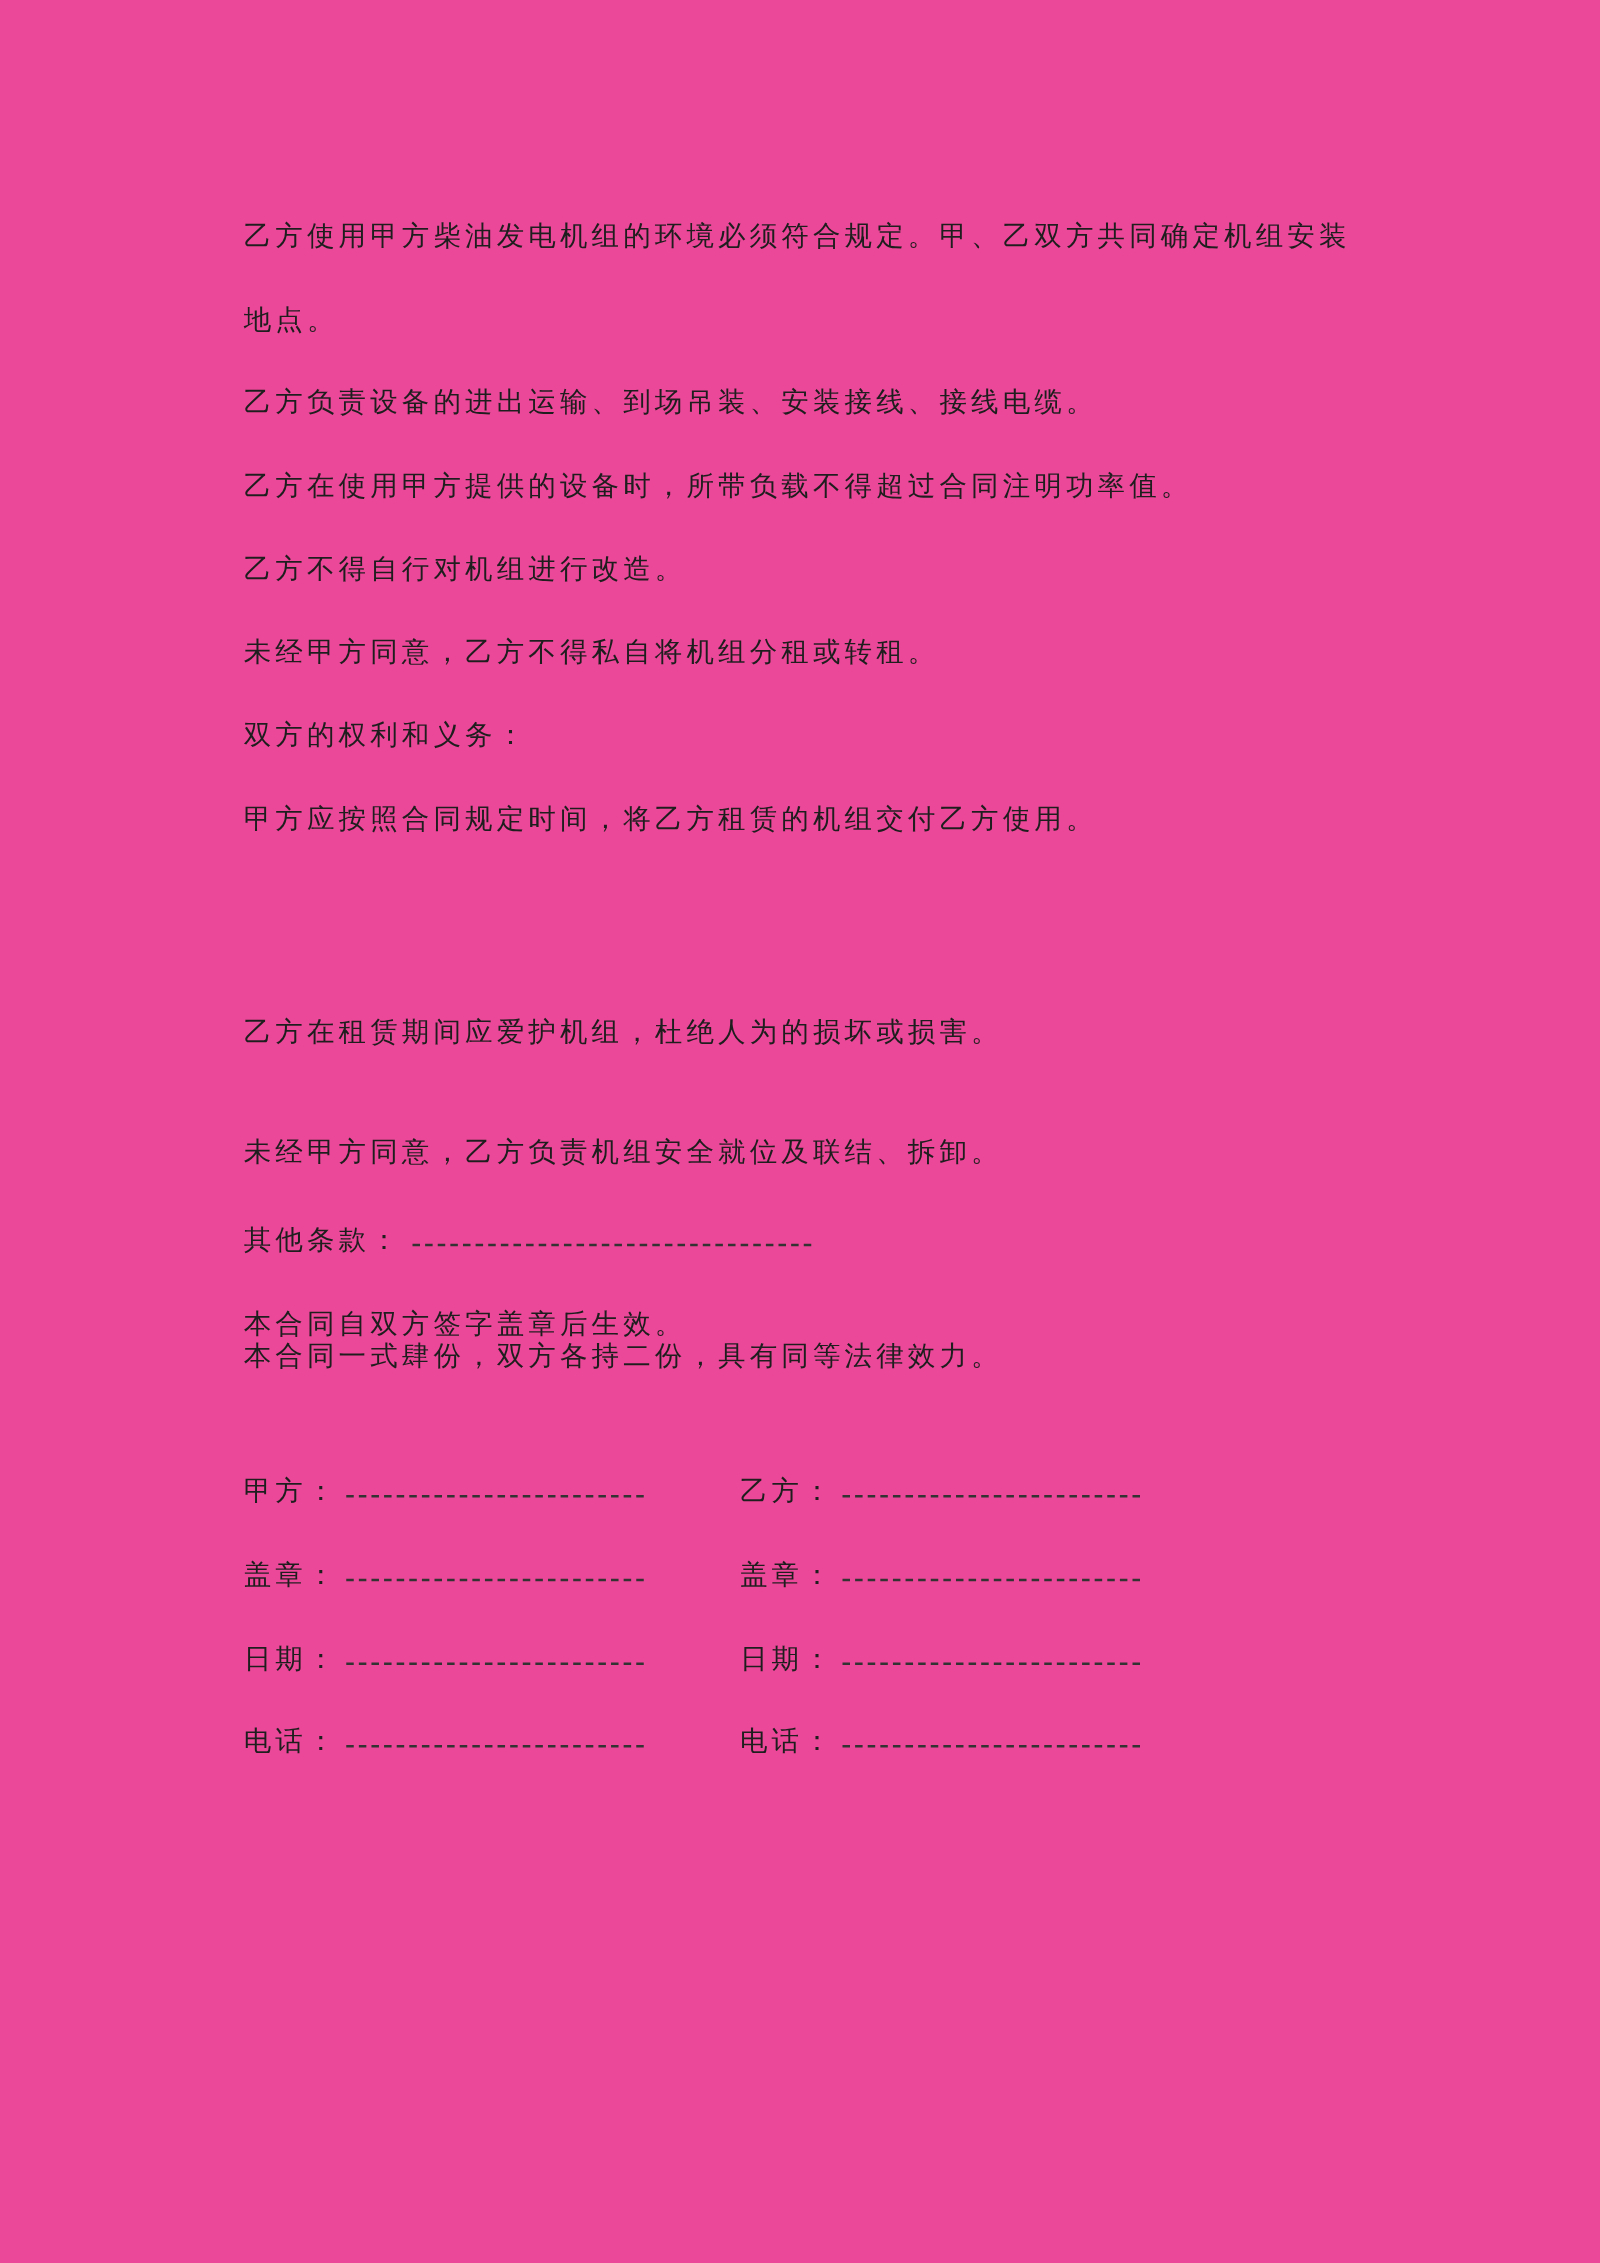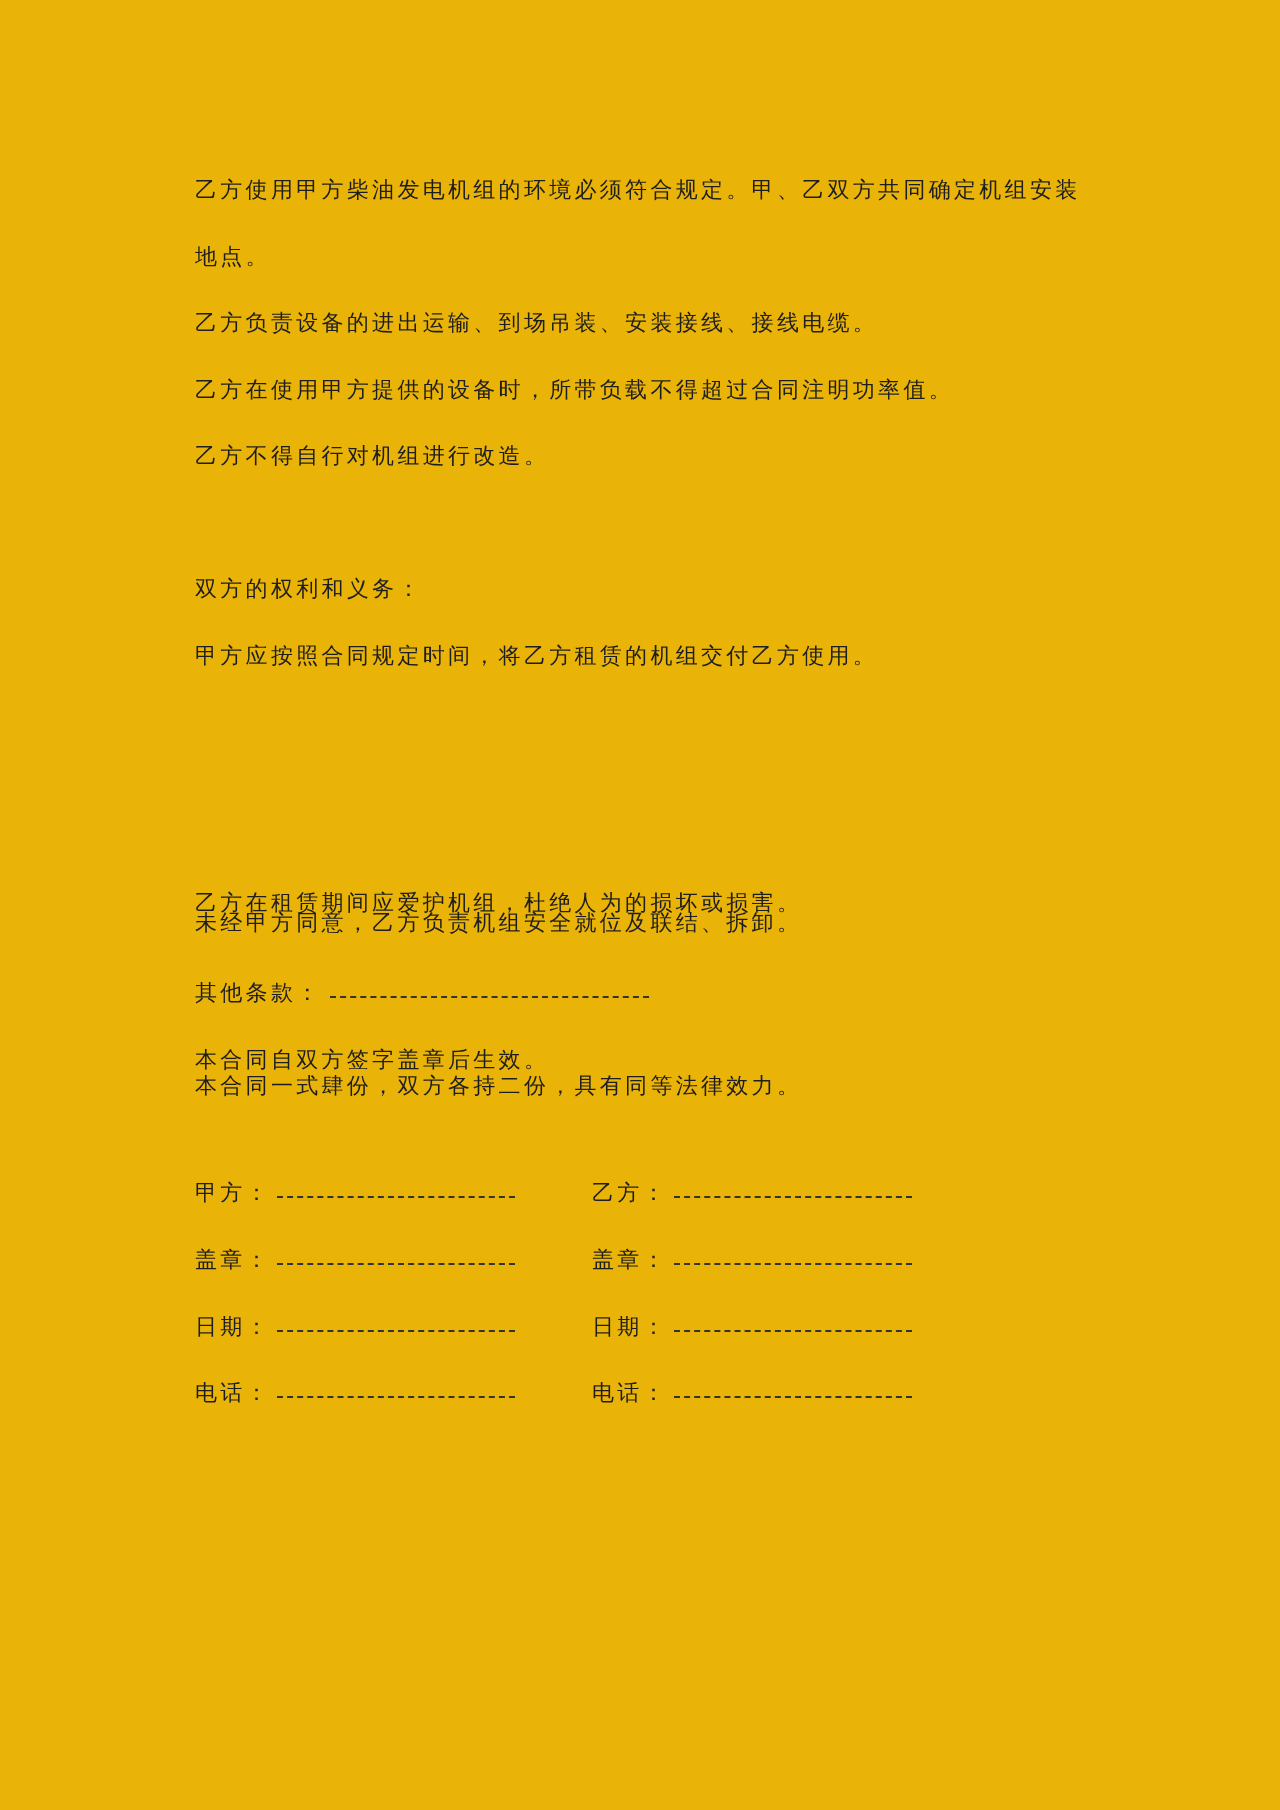--- a/index.html
+++ b/index.html
@@ -13,21 +13,21 @@
       position: relative;
       overflow: hidden;
       font-family: "DejaVu Sans", "Liberation Sans", sans-serif;
       color: #1e1e1e;
     }
     .page {
       position: absolute;
       left: 0; top: 0;
       width: 1280px;
       height: 1810px;
-      background: #eab308;
+      background: #ec4899;
     }
     .line {
       position: absolute;
       left: 195px;
       height: 28px;
       line-height: 28px;
       font-size: 22px;
       letter-spacing: 3.3px;
       white-space: nowrap;
     }
@@ -64,23 +64,24 @@
 </head>
 <body>
 
 <div class="page">
 
   <div class="line" style="top:176px">乙方使用甲方柴油发电机组的环境必须符合规定。甲、乙双方共同确定机组安装</div>
   <div class="line" style="top:243px">地点。</div>
   <div class="line" style="top:309px">乙方负责设备的进出运输、到场吊装、安装接线、接线电缆。</div>
   <div class="line" style="top:376px">乙方在使用甲方提供的设备时，所带负载不得超过合同注明功率值。</div>
   <div class="line" style="top:442px">乙方不得自行对机组进行改造。</div>
+  <div class="line" style="top:509px">未经甲方同意，乙方不得私自将机组分租或转租。</div>
   <div class="line" style="top:575px">双方的权利和义务：</div>
   <div class="line" style="top:642px">甲方应按照合同规定时间，将乙方租赁的机组交付乙方使用。</div>
-  <div class="line" style="top:889px">乙方在租赁期间应爱护机组，杜绝人为的损坏或损害。</div>
+  <div class="line" style="top:813px">乙方在租赁期间应爱护机组，杜绝人为的损坏或损害。</div>
   <div class="line" style="top:909px">未经甲方同意，乙方负责机组安全就位及联结、拆卸。</div>
 
   <div class="line" style="top:979px">
     <span>其他条款：</span><span class="blank" style="width:319px"></span>
   </div>
 
   <div class="line" style="top:1046px">本合同自双方签字盖章后生效。</div>
   <div class="line" style="top:1072px">本合同一式肆份，双方各持二份，具有同等法律效力。</div>
 
   <div class="sig-row sig-left" style="top:1179px">

